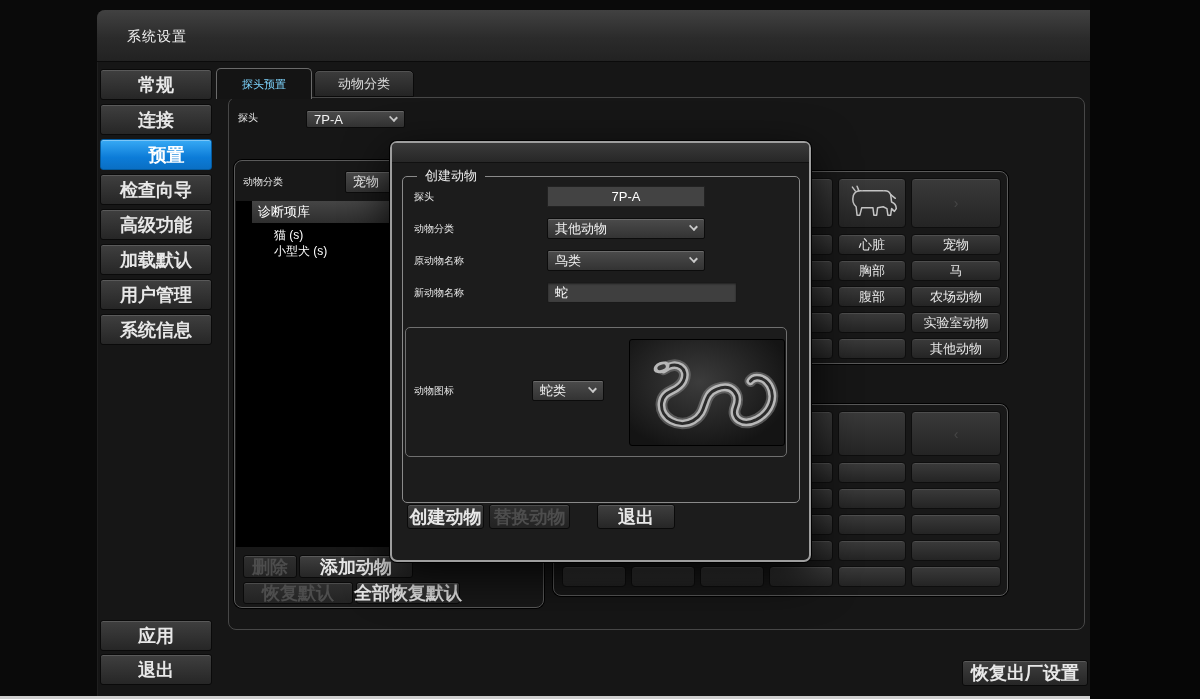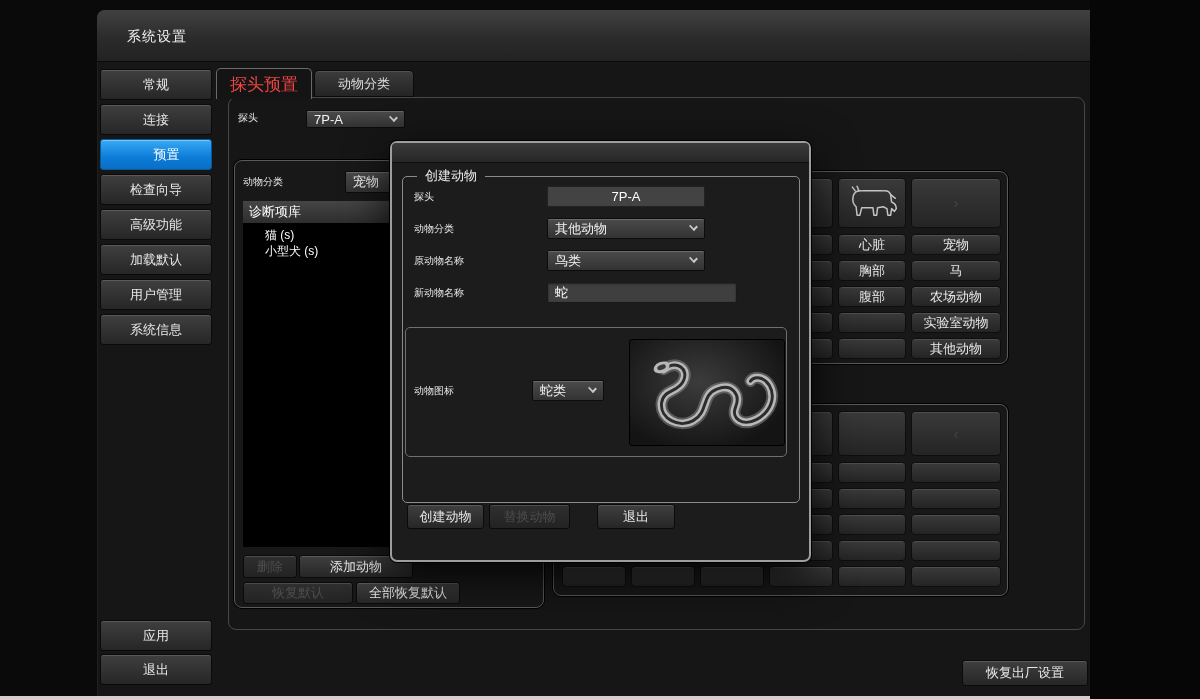--- a/index.html
+++ b/index.html
@@ -15,33 +15,33 @@
   .titlebar { position:absolute; left:0; top:0; width:100%; height:52px;
     background:linear-gradient(#414141,#2b2b2b 55%,#222);
     border-radius:8px 8px 0 0; border-bottom:1px solid #0b0b0b; }
   .titlebar span { position:absolute; left:30px; top:0; line-height:52px;
     font-size:14px; color:#f0f0f0; letter-spacing:1px; }
   
   .btn { position:absolute; display:flex; align-items:center; justify-content:center;
     background:linear-gradient(#3f3f3f,#262626);
     border:1px solid #0a0a0a; border-radius:3px;
     box-shadow: inset 0 1px 0 rgba(255,255,255,.14);
-    color:#e8e8e8; font-size:13px; cursor:default; white-space:nowrap; }
+    color:#e8e8e8; font-size:18px; cursor:default; white-space:nowrap;font-weight:bold; }
   .btn.dis { color:#4d4d4d; background:linear-gradient(#2f2f2f,#232323); }
   .btn.sel { background:linear-gradient(#38aaf5,#0c7cd8 60%,#0a6fc4);
     border-color:#045a9e; color:#fff; box-shadow: inset 0 1px 0 rgba(255,255,255,.35); padding-left: 21px; }
   
   .sidebar { position:absolute; left:3px; top:59px; width:112px;
     display:flex; flex-direction:column; gap:4px; }
   .sidebar .btn { position:relative; height:31px; width:112px; }
   
   .tab-active { position:absolute; left:119px; top:58px; width:96px; height:31px;
     background:#141414; border:1px solid #6a6a6a; border-bottom:none;
     border-radius:5px 5px 0 0; z-index:2;
-    display:flex; align-items:center; justify-content:center; font-size:17px; color:#ef4444; }
+    display:flex; align-items:center; justify-content:center; font-size:11px; color:#7dd3fc; }
   .tab-inactive { position:absolute; left:217px; top:60px; width:100px; height:27px;
     background:linear-gradient(#3c3c3c,#242424); border:1px solid #0a0a0a;
     box-shadow: inset 0 1px 0 rgba(255,255,255,.12);
     border-radius:5px 5px 0 0;
     display:flex; align-items:center; justify-content:center; font-size:13px; color:#ddd; }
   .content { position:absolute; left:131px; top:87px; width:857px; height:533px;
     border:1px solid #474747; border-radius:8px; }
   .lbl { position:absolute; font-size:10px; color:#e8e8e8; white-space:nowrap; }
   
   .dd { position:absolute; display:flex; align-items:center; padding:0 7px;
@@ -125,21 +125,21 @@
       <div class="dd" style="left:77px; top:12px; width:99px; height:18px;">
         <span>7P-A</span>
         <span class="chev"></span>
       </div>
 
       <div class="panel" style="left:5px; top:62px; width:310px; height:448px;">
         <span class="lbl" style="left:8px; top:14px;">动物分类</span>
         <div class="dd" style="left:110px; top:10px; width:150px; height:22px;">
           <span>宠物</span>
         </div>
-        <div class="listbox" style="left:8px; top:40px; width:292px; height:346px;">
+        <div class="listbox" style="left:1px; top:40px; width:292px; height:346px;padding-left:16px;">
           <div class="listhead">诊断项库</div>
           <div class="items">
             <div class="listitem">猫 (s)</div>
             <div class="listitem">小型犬 (s)</div>
           </div>
         </div>
         <div class="btn dis" style="left:8px; top:394px; width:54px; height:23px;">删除</div>
         <div class="btn" style="left:64px; top:394px; width:114px; height:23px;">添加动物</div>
         <div class="btn dis" style="left:8px; top:421px; width:110px; height:22px;">恢复默认</div>
         <div class="btn" style="left:121px; top:421px; width:104px; height:22px;">全部恢复默认</div>

